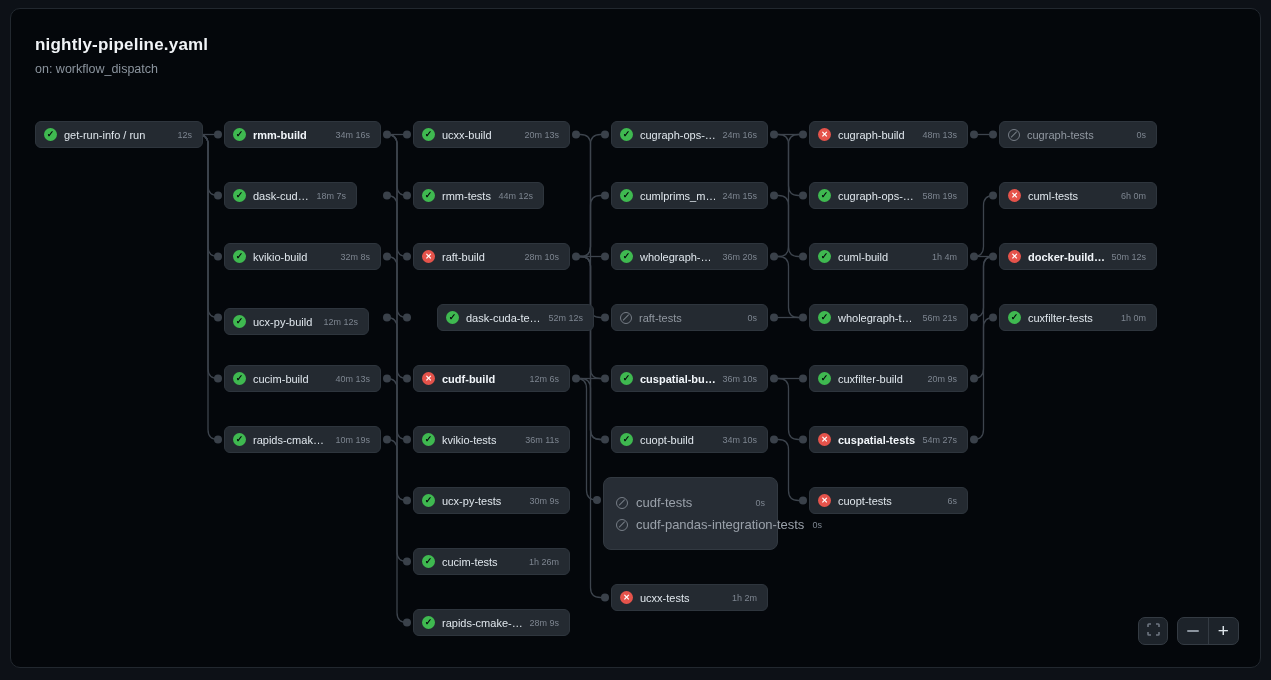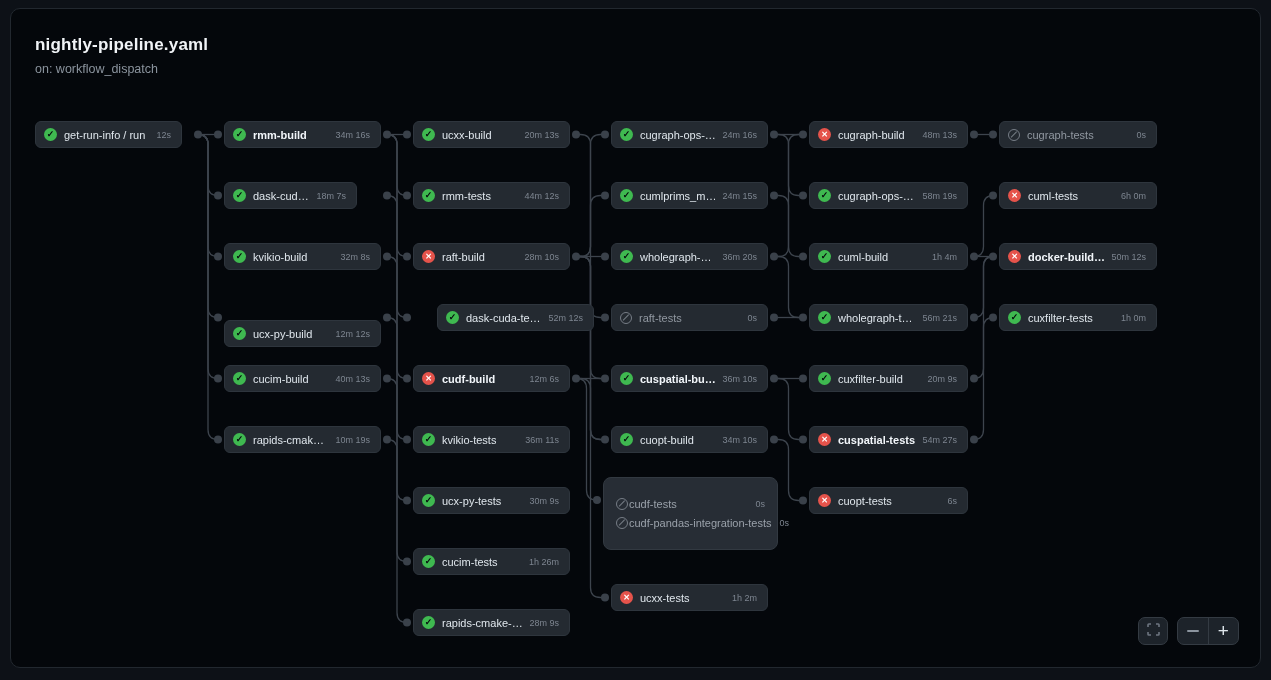--- a/index.html
+++ b/index.html
@@ -28,21 +28,21 @@
   .st.success::after { content:"✓"; color:#04070b; font-size:9px; font-weight:700; line-height:1; }
   .st.failure::after { content:"✕"; color:#fff; font-size:8px; font-weight:700; line-height:1; }
   .st.skippedi { background:transparent; border:1.3px solid #767d86; width:12px; height:12px; flex-basis:12px; }
   .st.skippedi::after { content:""; position:absolute; left:1px; top:4.3px; width:8px; height:1.3px;
                         background:#767d86; transform:rotate(-45deg); }
 
   .node-group { position:absolute; background:#272d35; border:1px solid #323941; border-radius:8px;
                 display:flex; flex-direction:column; justify-content:center; gap:7px;
                 padding:10px 12px; cursor:pointer; }
   .grow { display:flex; align-items:center; }
-  .grow .lbl { font-size:11px; color:#9aa1aa; margin-left:1px; white-space:nowrap; }
+  .grow .lbl { font-size:13px; color:#9aa1aa; margin-left:8px; white-space:nowrap; }
   .grow .dur { font-size:9px; color:#7d8590; margin-left:auto; padding-left:8px; }
 
   .controls { position:absolute; left:1138px; top:617px; display:flex; gap:9px; }
   .btn-fit { width:30px; height:28px; background:#1d232a; border:1px solid #343b43; border-radius:7px;
              display:flex; align-items:center; justify-content:center; cursor:pointer; }
   .zoom-group { width:62px; height:28px; background:#1d232a; border:1px solid #343b43; border-radius:7px;
                 display:flex; overflow:hidden; }
   .zoom-cell { flex:1; display:flex; align-items:center; justify-content:center; cursor:pointer; }
   .zoom-cell.minus { border-right:1px solid #343b43; }
   .glyph-minus { width:12px; height:2px; background:#8b949e; border-radius:1px; }
@@ -147,61 +147,61 @@
     <circle cx="974" cy="317.5" r="4" fill="#3a414a"></circle>
     <circle cx="974" cy="439.5" r="4" fill="#3a414a"></circle>
     <circle cx="974" cy="378.5" r="4" fill="#3a414a"></circle>
     <circle cx="993" cy="317.5" r="4" fill="#3a414a"></circle>
   </svg>
 
 <div class="title">nightly-pipeline.yaml</div>
 <div class="subtitle">on: workflow_dispatch</div>
 
 <div id="graph">
-    <div class="node" style="left: 35px; top: 121px; width: 147px; justify-content: space-between;">
+    <div class="node" style="left: 35px; top: 121px; width: 168px; justify-content: space-between;">
       <span class="st success"></span>
       <span class="lbl">get-run-info / run</span>
       <span class="dur">12s</span>
     </div>
     <div class="node bold" style="left: 224px; top: 121px; width: 157px;">
       <span class="st success"></span>
       <span class="lbl">rmm-build</span>
       <span class="dur">34m 16s</span>
     </div>
     <div class="node" style="left: 224px; top: 182px; width: 133px;">
       <span class="st success"></span>
       <span class="lbl">dask-cuda-build</span>
       <span class="dur">18m 7s</span>
     </div>
     <div class="node" style="left: 224px; top: 243px; width: 157px;">
       <span class="st success"></span>
       <span class="lbl">kvikio-build</span>
       <span class="dur">32m 8s</span>
     </div>
-    <div class="node" style="left: 224px; top: 320px; width: 157px;">
+    <div class="node" style="left: 224px; top: 308px; width: 145px;">
       <span class="st success"></span>
       <span class="lbl">ucx-py-build</span>
       <span class="dur">12m 12s</span>
     </div>
     <div class="node" style="left: 224px; top: 365px; width: 157px;">
       <span class="st success"></span>
       <span class="lbl">cucim-build</span>
       <span class="dur">40m 13s</span>
     </div>
     <div class="node" style="left: 224px; top: 426px; width: 157px;">
       <span class="st success"></span>
       <span class="lbl">rapids-cmake-build</span>
       <span class="dur">10m 19s</span>
     </div>
     <div class="node" style="left: 413px; top: 121px; width: 157px;">
       <span class="st success"></span>
       <span class="lbl">ucxx-build</span>
       <span class="dur">20m 13s</span>
     </div>
-    <div class="node" style="left: 413px; top: 182px; width: 157px;">
+    <div class="node" style="left: 413px; top: 182px; width: 131px;">
       <span class="st success"></span>
       <span class="lbl">rmm-tests</span>
       <span class="dur">44m 12s</span>
     </div>
     <div class="node" style="left: 413px; top: 243px; width: 157px;">
       <span class="st failure"></span>
       <span class="lbl">raft-build</span>
       <span class="dur">28m 10s</span>
     </div>
     <div class="node" style="left: 413px; top: 304px; width: 157px; margin-left: 24px;">

